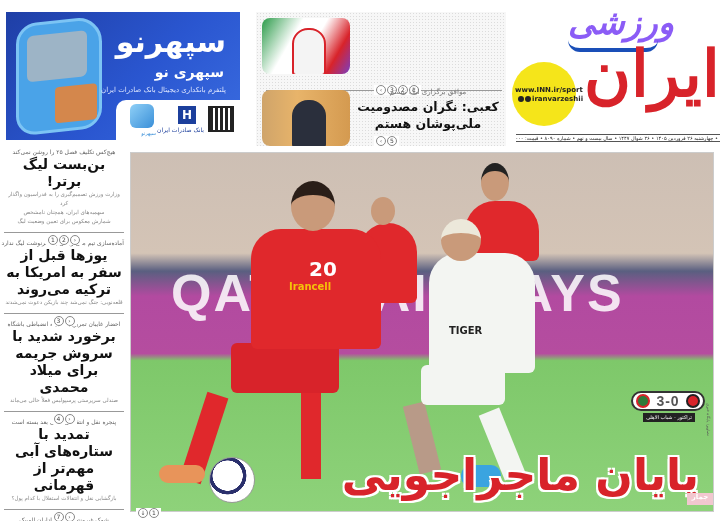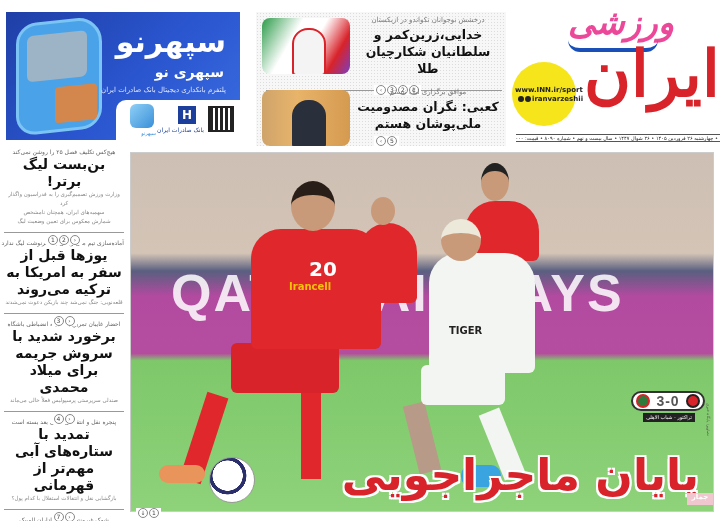--- a/index.html
+++ b/index.html
@@ -101,21 +101,21 @@
   .pg-badge span {
     display: inline-block; width: 10px; height: 10px; border: 1px solid #888;
     border-radius: 50%; font-size: 6px; line-height: 8px; text-align: center; color: #444;
   }
   .teaser-1 .pg-badge { position: absolute; left: 118px; top: 73px; }
   .teaser-2 .pg-badge { position: absolute; left: 118px; top: 52px; }
 
   
   .masthead { position: absolute; left: 512px; top: 0; width: 208px; height: 150px; }
   .logo-sport {
-    position: absolute; left: 56px; top: 2px; color: #ec4899; font-size: 34px;
+    position: absolute; left: 56px; top: 2px; color: #8b5cf6; font-size: 34px;
     font-weight: bold; direction: rtl; font-family: "DejaVu Serif", serif; font-style: italic;
   }
   .logo-swoosh {
     position: absolute; left: 56px; top: 40px; width: 90px; height: 12px;
     border-bottom: 4px solid #1a4fb8; border-radius: 0 0 60px 60px;
   }
   .logo-iran {
     position: absolute; left: 72px; top: 34px; color: #d8232a; font-size: 64px;
     font-weight: bold; direction: rtl; font-family: "DejaVu Serif", serif; line-height: 80px;
   }
@@ -241,24 +241,20 @@
     <div class="ad-app-icon"></div>
     <div class="ad-app-name">سپهرنو</div>
   </div>
 </div>
 
 <div class="teasers">
   <div class="teaser teaser-1">
     <div class="teaser-img">
         <div class="figure"></div>
       </div>
-    <div class="teaser-text">
-      <div class="teaser-kicker">درخشش نوجوانان تکواندو در ازبکستان</div>
-      <div class="teaser-title">خدایی،زرین‌کمر و سلطانیان شکارچیان طلا</div>
-    </div>
     <div class="teaser-divider"></div>
     <div class="pg-badge">
       <span>‹</span>
       <span>3</span>
       <span>2</span>
       <span>1</span>
     </div>
   </div>
   <div class="teaser teaser-2">
     <div class="teaser-img">

